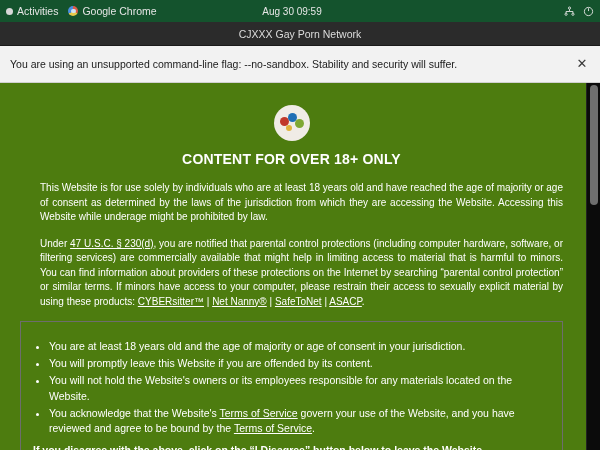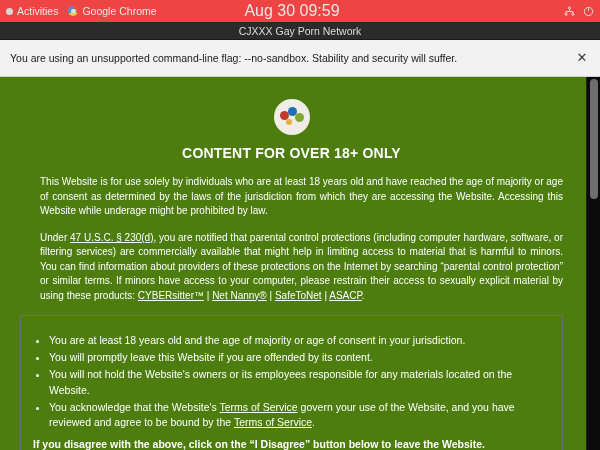--- a/index.html
+++ b/index.html
@@ -6,21 +6,21 @@
   html, body {
     width: 600px; height: 450px;
     overflow: hidden;
     background: #000;
     font-family: "Liberation Sans", sans-serif;
   }
 
   
   #topbar {
     height: 22px;
-    background: #ef4444;
+    background: #14532d;
     color: #e6e6e6;
     display: flex;
     align-items: center;
     font-size: 10.5px;
     padding: 0 6px;
     position: relative;
   }
   .tb-left { display: flex; align-items: center; gap: 10px; }
   .tb-item { display: flex; align-items: center; gap: 4px; cursor: default; }
   .dot-act {
@@ -31,31 +31,31 @@
     width: 10px; height: 10px; border-radius: 50%;
     background: conic-gradient(#d95c4a 0 33%, #e7c94b 0 66%, #4b8ddf 0 100%);
     position: relative; display: inline-block;
   }
   .chrome-glyph::after {
     content: ""; position: absolute; left: 2.7px; top: 2.7px;
     width: 4.6px; height: 4.6px; border-radius: 50%; background: #cfe3f5;
   }
   .tb-center {
     position: absolute; left: 0; right: 16px; text-align: center;
-    font-size: 16px; pointer-events: none;
+    font-size: 10px; pointer-events: none;
   }
   .tb-right {
     margin-left: auto; display: flex; align-items: center; gap: 8px;
     position: relative; z-index: 2;
   }
   .ico-sm { width: 11px; height: 11px; display: block; }
 
   
   #wintitle {
-    height: 18px;
+    height: 24px;
     background: #2b2b2b;
     color: #dcdcdc;
     font-size: 10.5px;
     display: flex; align-items: center; justify-content: center;
     border-bottom: 1px solid #1a1a1a;
   }
 
   
   #infobar {
     height: 26px;

